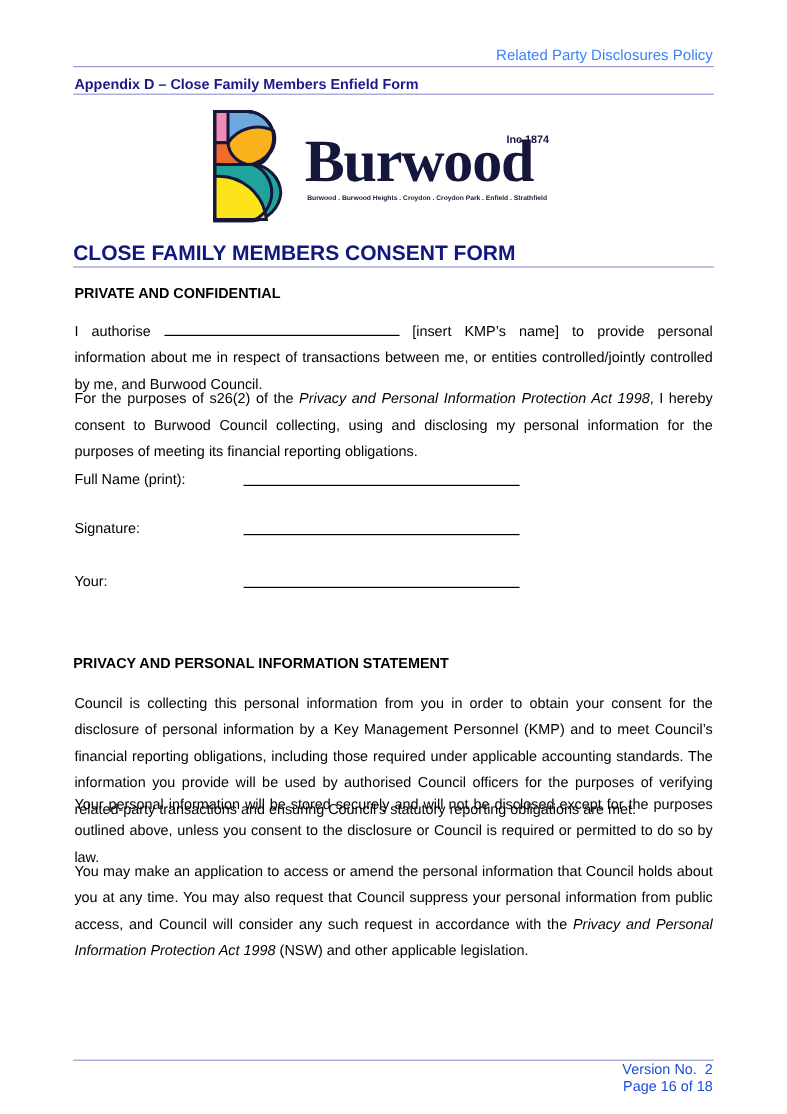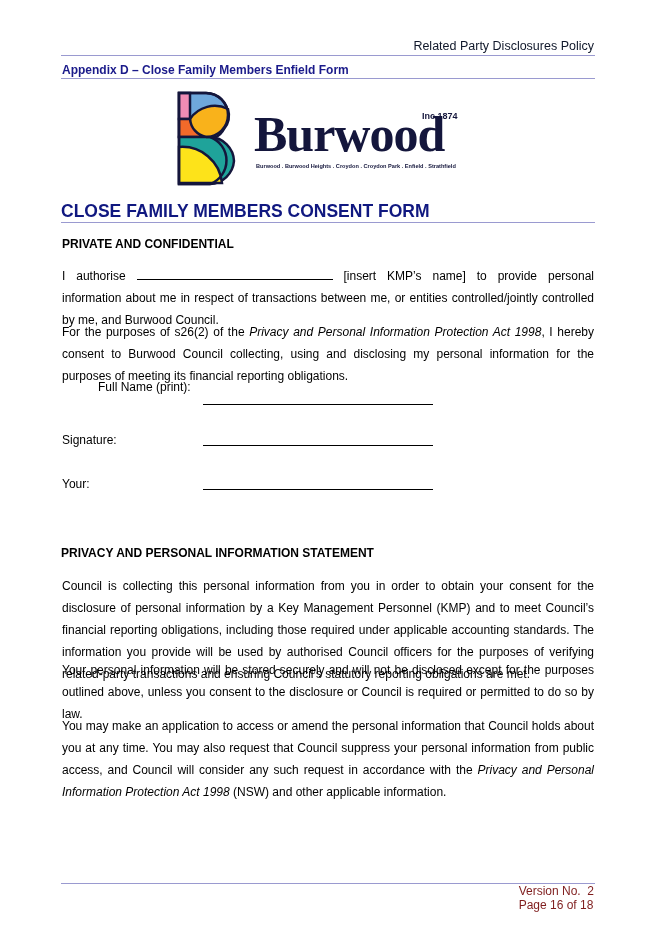--- a/index.html
+++ b/index.html
@@ -1,32 +1,32 @@
 <!DOCTYPE html>
 <html><head>
   <meta charset="utf-8">
   <style>
     html, body { margin: 0; padding: 0; background: #ffffff; }
     body { width: 656px; height: 928px; position: relative; overflow: hidden;
            font-family: "Liberation Sans", sans-serif; color: #000; }
     .abs { position: absolute; }
-    .hdr-right { right: 62px; top: 39px; font-size: 12.5px; color: #0f172a; }
+    .hdr-right { right: 62px; top: 39px; font-size: 12.5px; color: #3b82f6; }
     .rule { left: 61px; width: 534px; height: 1px; background: #9a9ad0; }
     .appendix { left: 62px; top: 63px; font-size: 12px; font-weight: bold; color: #1a1a8a; }
     .logo { left: 176px; top: 91px; width: 305px; height: 95px; }
     .form-title { left: 61px; width: 534px; top: 201px; text-align: left;
                   font-size: 17.5px; font-weight: bold; color: #101880; }
     .h-private { left: 62px; top: 237px; font-size: 12px; font-weight: bold; }
     .para { left: 62px; width: 532px; font-size: 12px; line-height: 22px; text-align: justify; }
     .para i { }
     .field-label { left: 62px; font-size: 12px; }
     .field-line { left: 203px; width: 230px; height: 1px; background: #000; }
     .h-privacy { left: 61px; width: 534px; top: 546px; text-align: left;
                  font-size: 12px; font-weight: bold; }
-    .footer { right: 62px; top: 884px; font-size: 12px; color: #7f1d1d; line-height: 14px; }
+    .footer { right: 62px; top: 884px; font-size: 12px; color: #1d4ed8; text-align: right; line-height: 14px; }
     .blank { display: inline-block; border-bottom: 1px solid #000; width: 196px; height: 10px; vertical-align: baseline; }
   </style>
 </head>
 <body>
 
 <div class="abs hdr-right">Related Party Disclosures Policy</div>
 <div class="abs rule" style="top:55px;"></div>
 <div class="abs appendix">Appendix D – Close Family Members Enfield Form</div>
 <div class="abs rule" style="top:78px;"></div>
 
@@ -54,34 +54,34 @@
 <div class="abs h-private">PRIVATE AND CONFIDENTIAL</div>
 
 <div class="abs para" style="top:265px;">
   <span>I authorise </span><span class="blank"></span><span> [insert KMP’s name] to provide personal information about me in respect of transactions between me, or entities controlled/jointly controlled by me, and Burwood Council.</span>
 </div>
 
 <div class="abs para" style="top:321px;">
   <span>For the purposes of s26(2) of the </span><i>Privacy and Personal Information Protection Act 1998</i><span>, I hereby consent to Burwood Council collecting, using and disclosing my personal information for the purposes of meeting its financial reporting obligations.</span>
 </div>
 
-<div class="abs field-label" style="top:380px;margin-left:36px;">Full Name (print):</div>
+<div class="abs field-label" style="top:392px;">Full Name (print):</div>
 <div class="abs field-line" style="top:404px;"></div>
 
 <div class="abs field-label" style="top:433px;">Signature:</div>
 <div class="abs field-line" style="top:445px;"></div>
 
 <div class="abs field-label" style="top:477px;">Your:</div>
 <div class="abs field-line" style="top:489px;"></div>
 
 <div class="abs h-privacy">PRIVACY AND PERSONAL INFORMATION STATEMENT</div>
 
 <div class="abs para" style="top:575px;">Council is collecting this personal information from you in order to obtain your consent for the disclosure of personal information by a Key Management Personnel (KMP) and to meet Council’s financial reporting obligations, including those required under applicable accounting standards. The information you provide will be used by authorised Council officers for the purposes of verifying related-party transactions and ensuring Council’s statutory reporting obligations are met.</div>
 <div class="abs para" style="top:659px;">Your personal information will be stored securely and will not be disclosed except for the purposes outlined above, unless you consent to the disclosure or Council is required or permitted to do so by law.</div>
 <div class="abs para" style="top:715px;">
-  <span>You may make an application to access or amend the personal information that Council holds about you at any time. You may also request that Council suppress your personal information from public access, and Council will consider any such request in accordance with the </span><i>Privacy and Personal Information Protection Act 1998</i><span> (NSW) and other applicable information.</span>
+  <span>You may make an application to access or amend the personal information that Council holds about you at any time. You may also request that Council suppress your personal information from public access, and Council will consider any such request in accordance with the </span><i>Privacy and Personal Information Protection Act 1998</i><span> (NSW) and other applicable legislation.</span>
 </div>
 
 <div class="abs rule" style="top:883px;"></div>
 <div class="abs footer">
   <div style="white-space:pre;">Version No.  2</div>
   <div>Page 16 of 18</div>
 </div>
 
 </body></html>

